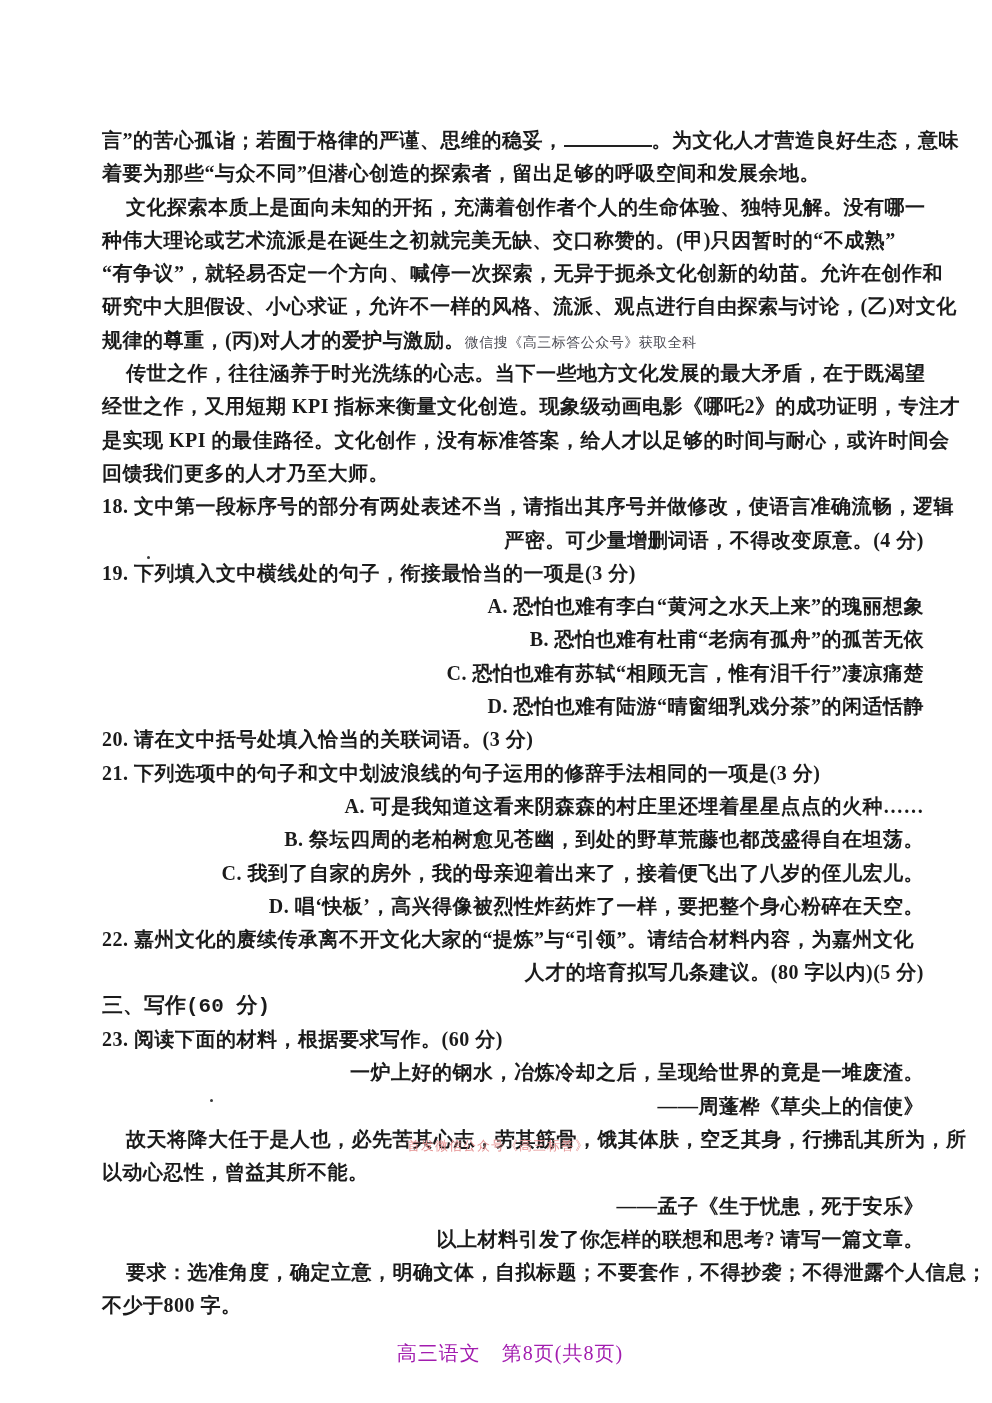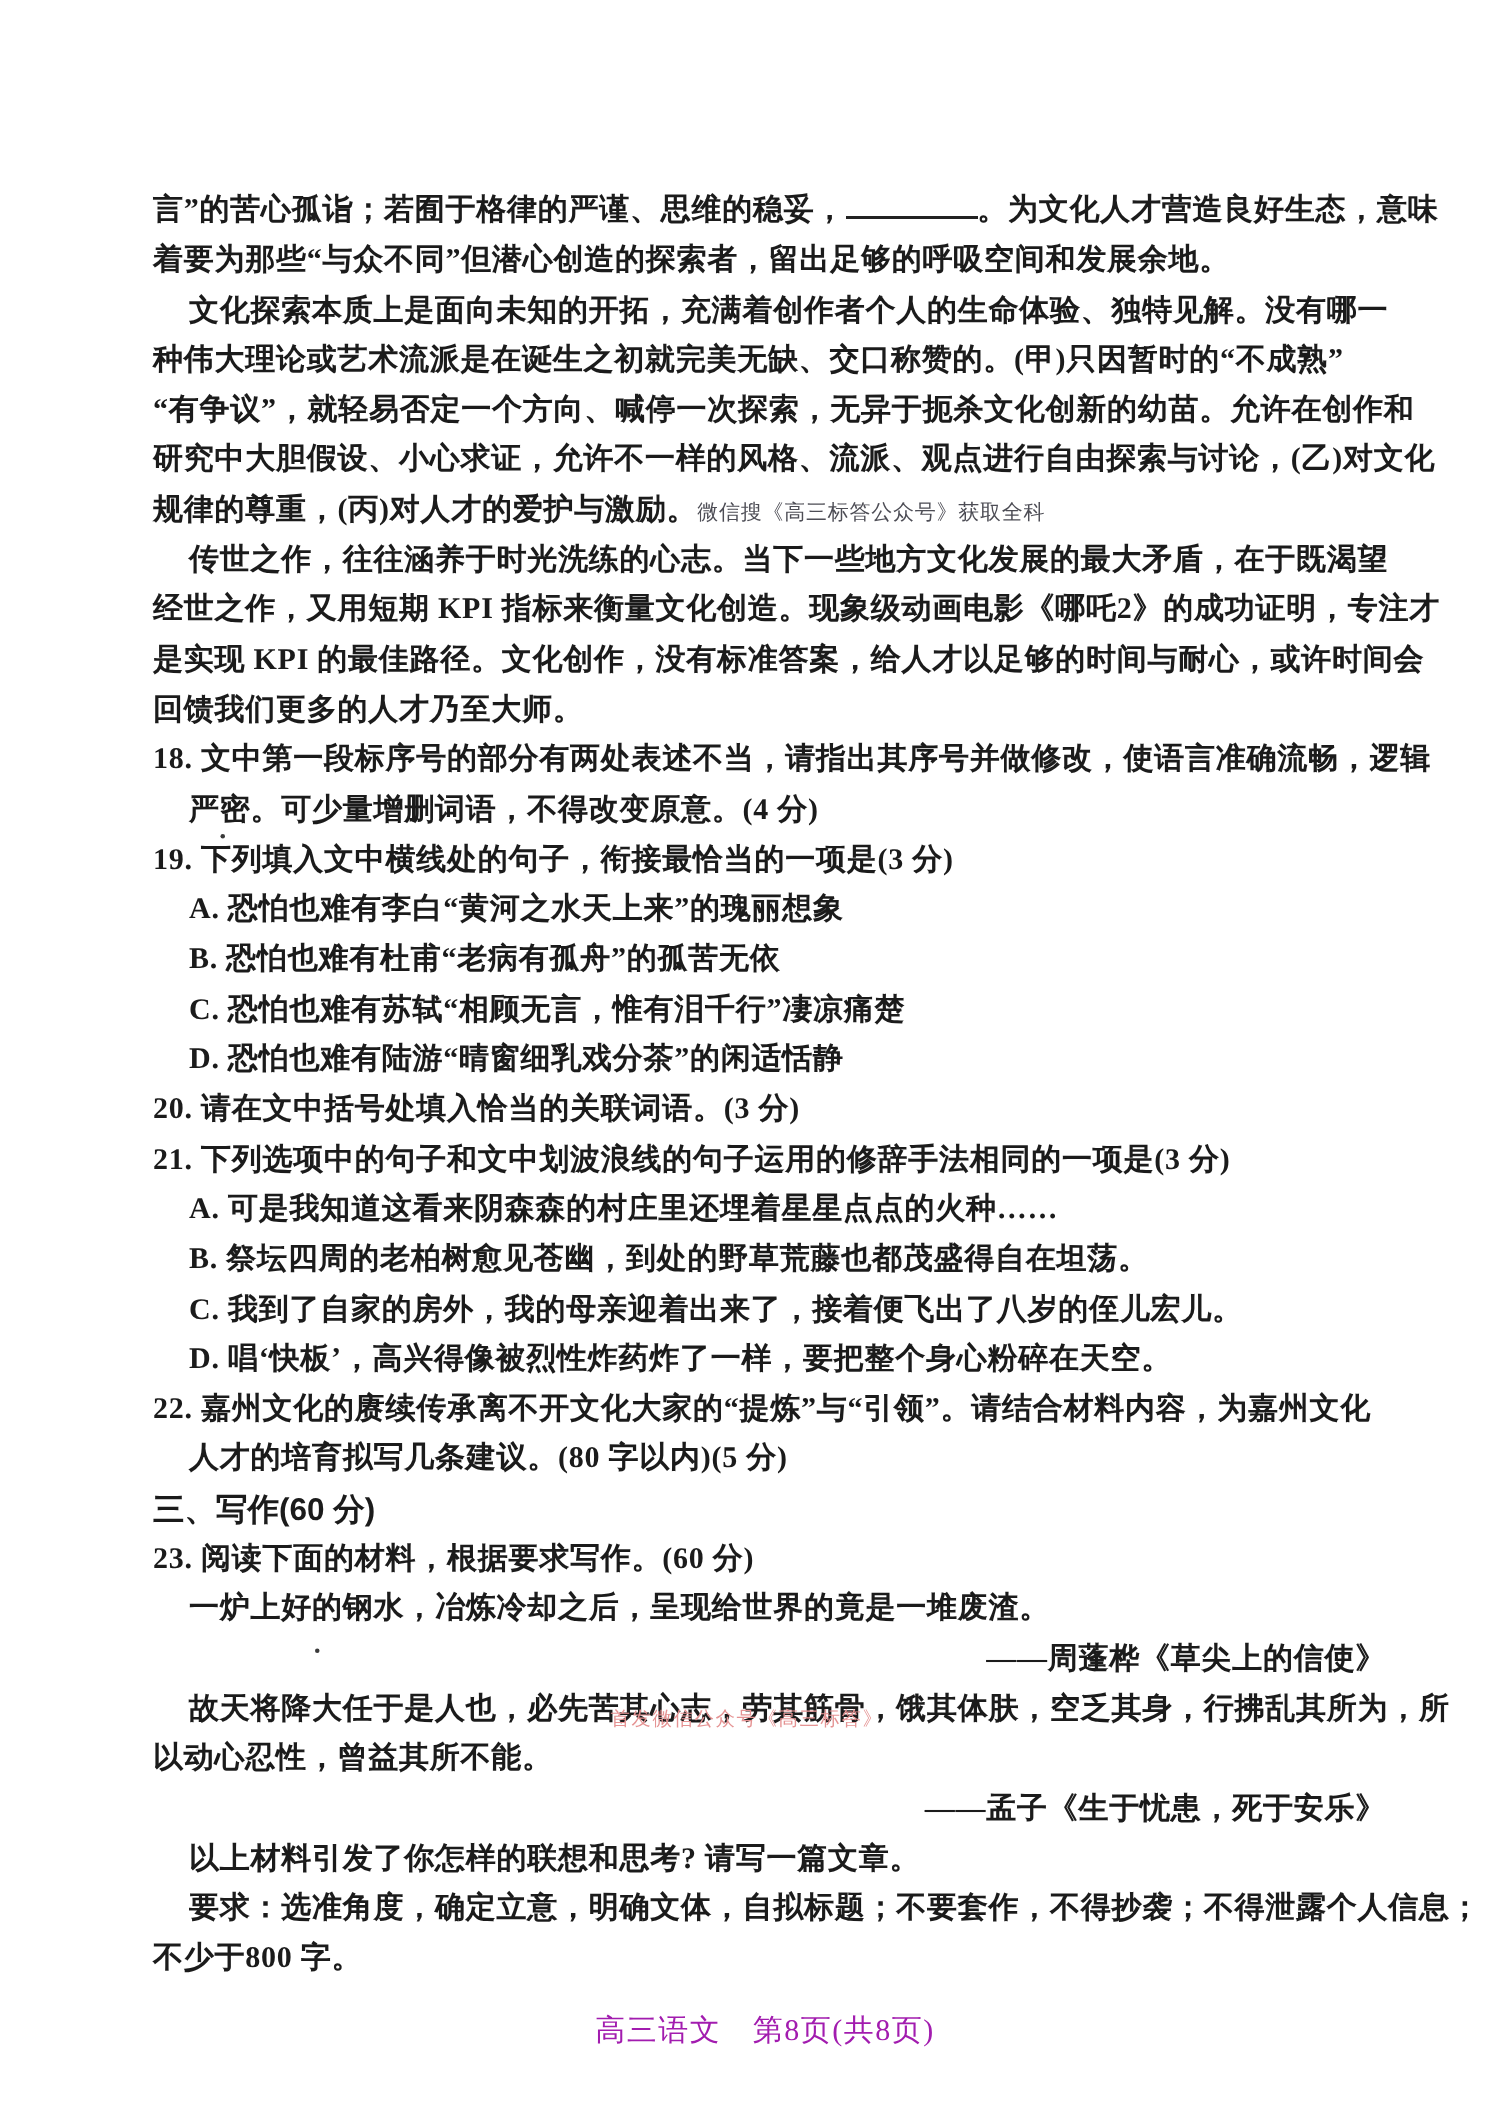--- a/index.html
+++ b/index.html
@@ -28,24 +28,24 @@
     width: 822px;
   }
   .line {
     height: 33.3px;
     line-height: 33.3px;
     font-size: 20px;
     font-weight: 700;
     letter-spacing: 0.5px;
     white-space: nowrap;
   }
-  .ind { padding-left: 24px; }
+  .ind { padding-left: 24px; text-align: right; }
   .right { text-align: right; }
   .gothic {
-    font-family: Liberation Sans, sans-serif;
+    font-family: Liberation Mono, monospace;
     font-size: 21px;
     letter-spacing: 0;
   }
   .blank {
     display: inline-block;
     width: 88px;
     height: 4px;
     border-bottom: 2px solid #222;
     vertical-align: baseline;
   }

